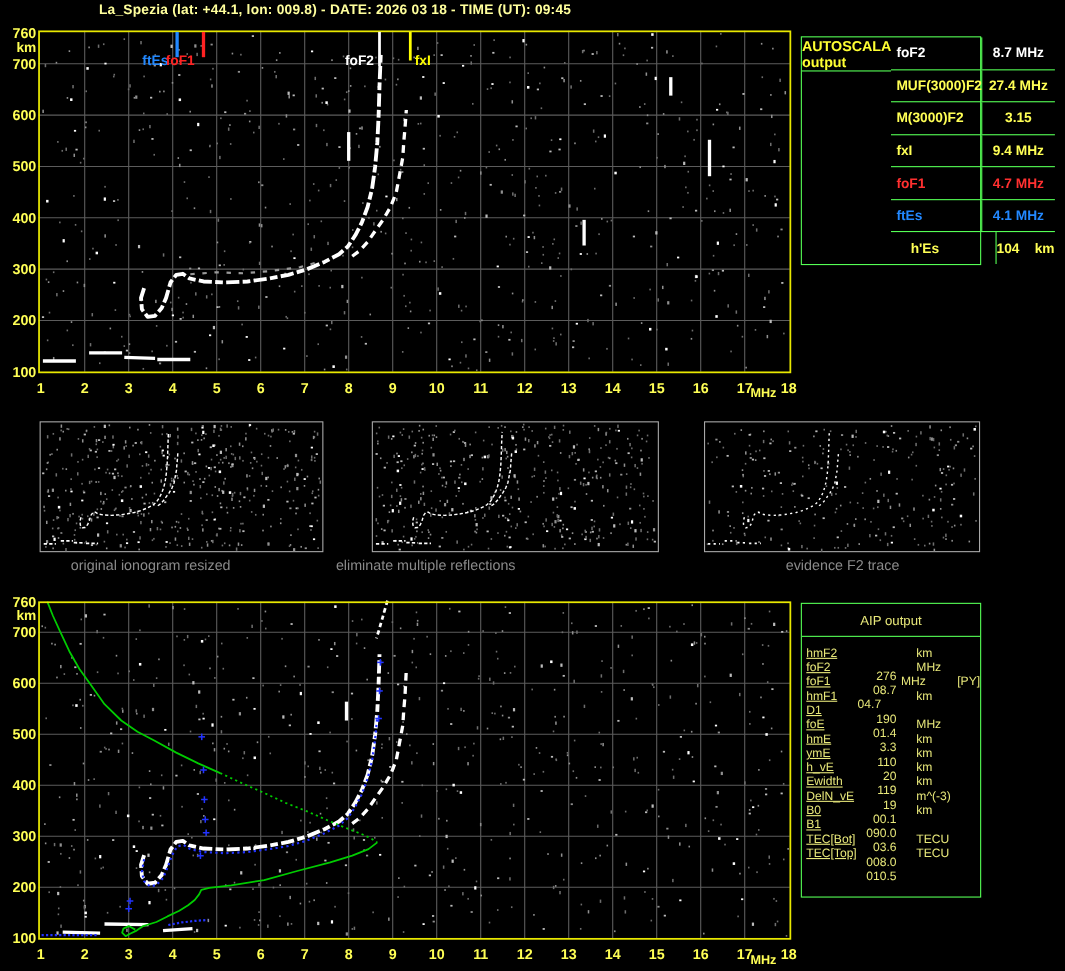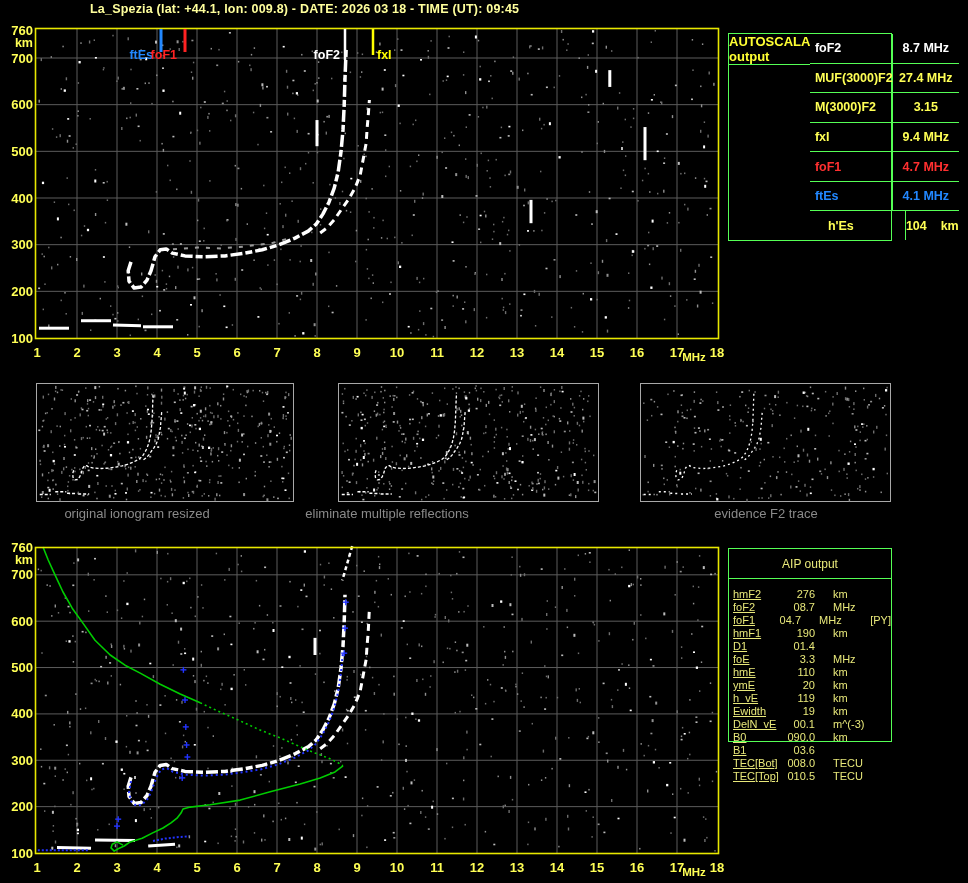--- a/index.html
+++ b/index.html
@@ -13,27 +13,27 @@
   .tbl{position:absolute;background:#000;border:1px solid #55ff55;box-sizing:border-box;}
   .autoscala{left:728px;top:33px;width:164px;height:208px;display:flex;flex-direction:row;}
   .as-header{height:30px;border-bottom:1px solid #55ff55;color:#ffff33;font-weight:bold;
              font-size:13px;display:flex;align-items:center;justify-content:center;}
   .as-rows{flex:1;display:flex;flex-direction:column;}
   .as-row{flex:1;display:flex;border-bottom:1px solid #55ff55;font-weight:bold;font-size:12.5px;}
   .as-row:last-child{border-bottom:none;}
   .as-param{width:83px;border-right:1px solid #55ff55;display:flex;align-items:center;
             padding-left:5px;box-sizing:border-box;}
   .as-value{flex:1;display:flex;align-items:center;justify-content:center;white-space:pre;}
-  .aip{left:728px;top:548px;width:164px;height:194px;}
+  .aip{left:728px;top:548px;width:164px;height:268px;}
   .aip-header{height:29px;border-bottom:1px solid #55ff55;color:#e8e87a;
               font-size:12px;display:flex;align-items:center;justify-content:center;}
   .aip-rows{padding:9px 0 0 4px;}
   .aip-row{height:13px;line-height:13px;font-size:11px;color:#e8e87a;display:flex;white-space:pre;}
   .aip-label{width:52px;text-decoration:underline;}
-  .aip-value{width:30px;text-align:right;}
+  .aip-value{width:30px;text-align:right;margin-top:21px;}
   .aip-unit{margin-left:18px;width:40px;}
   .aip-note{margin-left:18px;}
 </style>
 </head>
 <body>
 
 <svg id="scene" width="968" height="883">
     <g>
       <g>
         <line x1="77" y1="28" x2="77" y2="338" stroke="#5c5c5c" stroke-width="1"></line>

